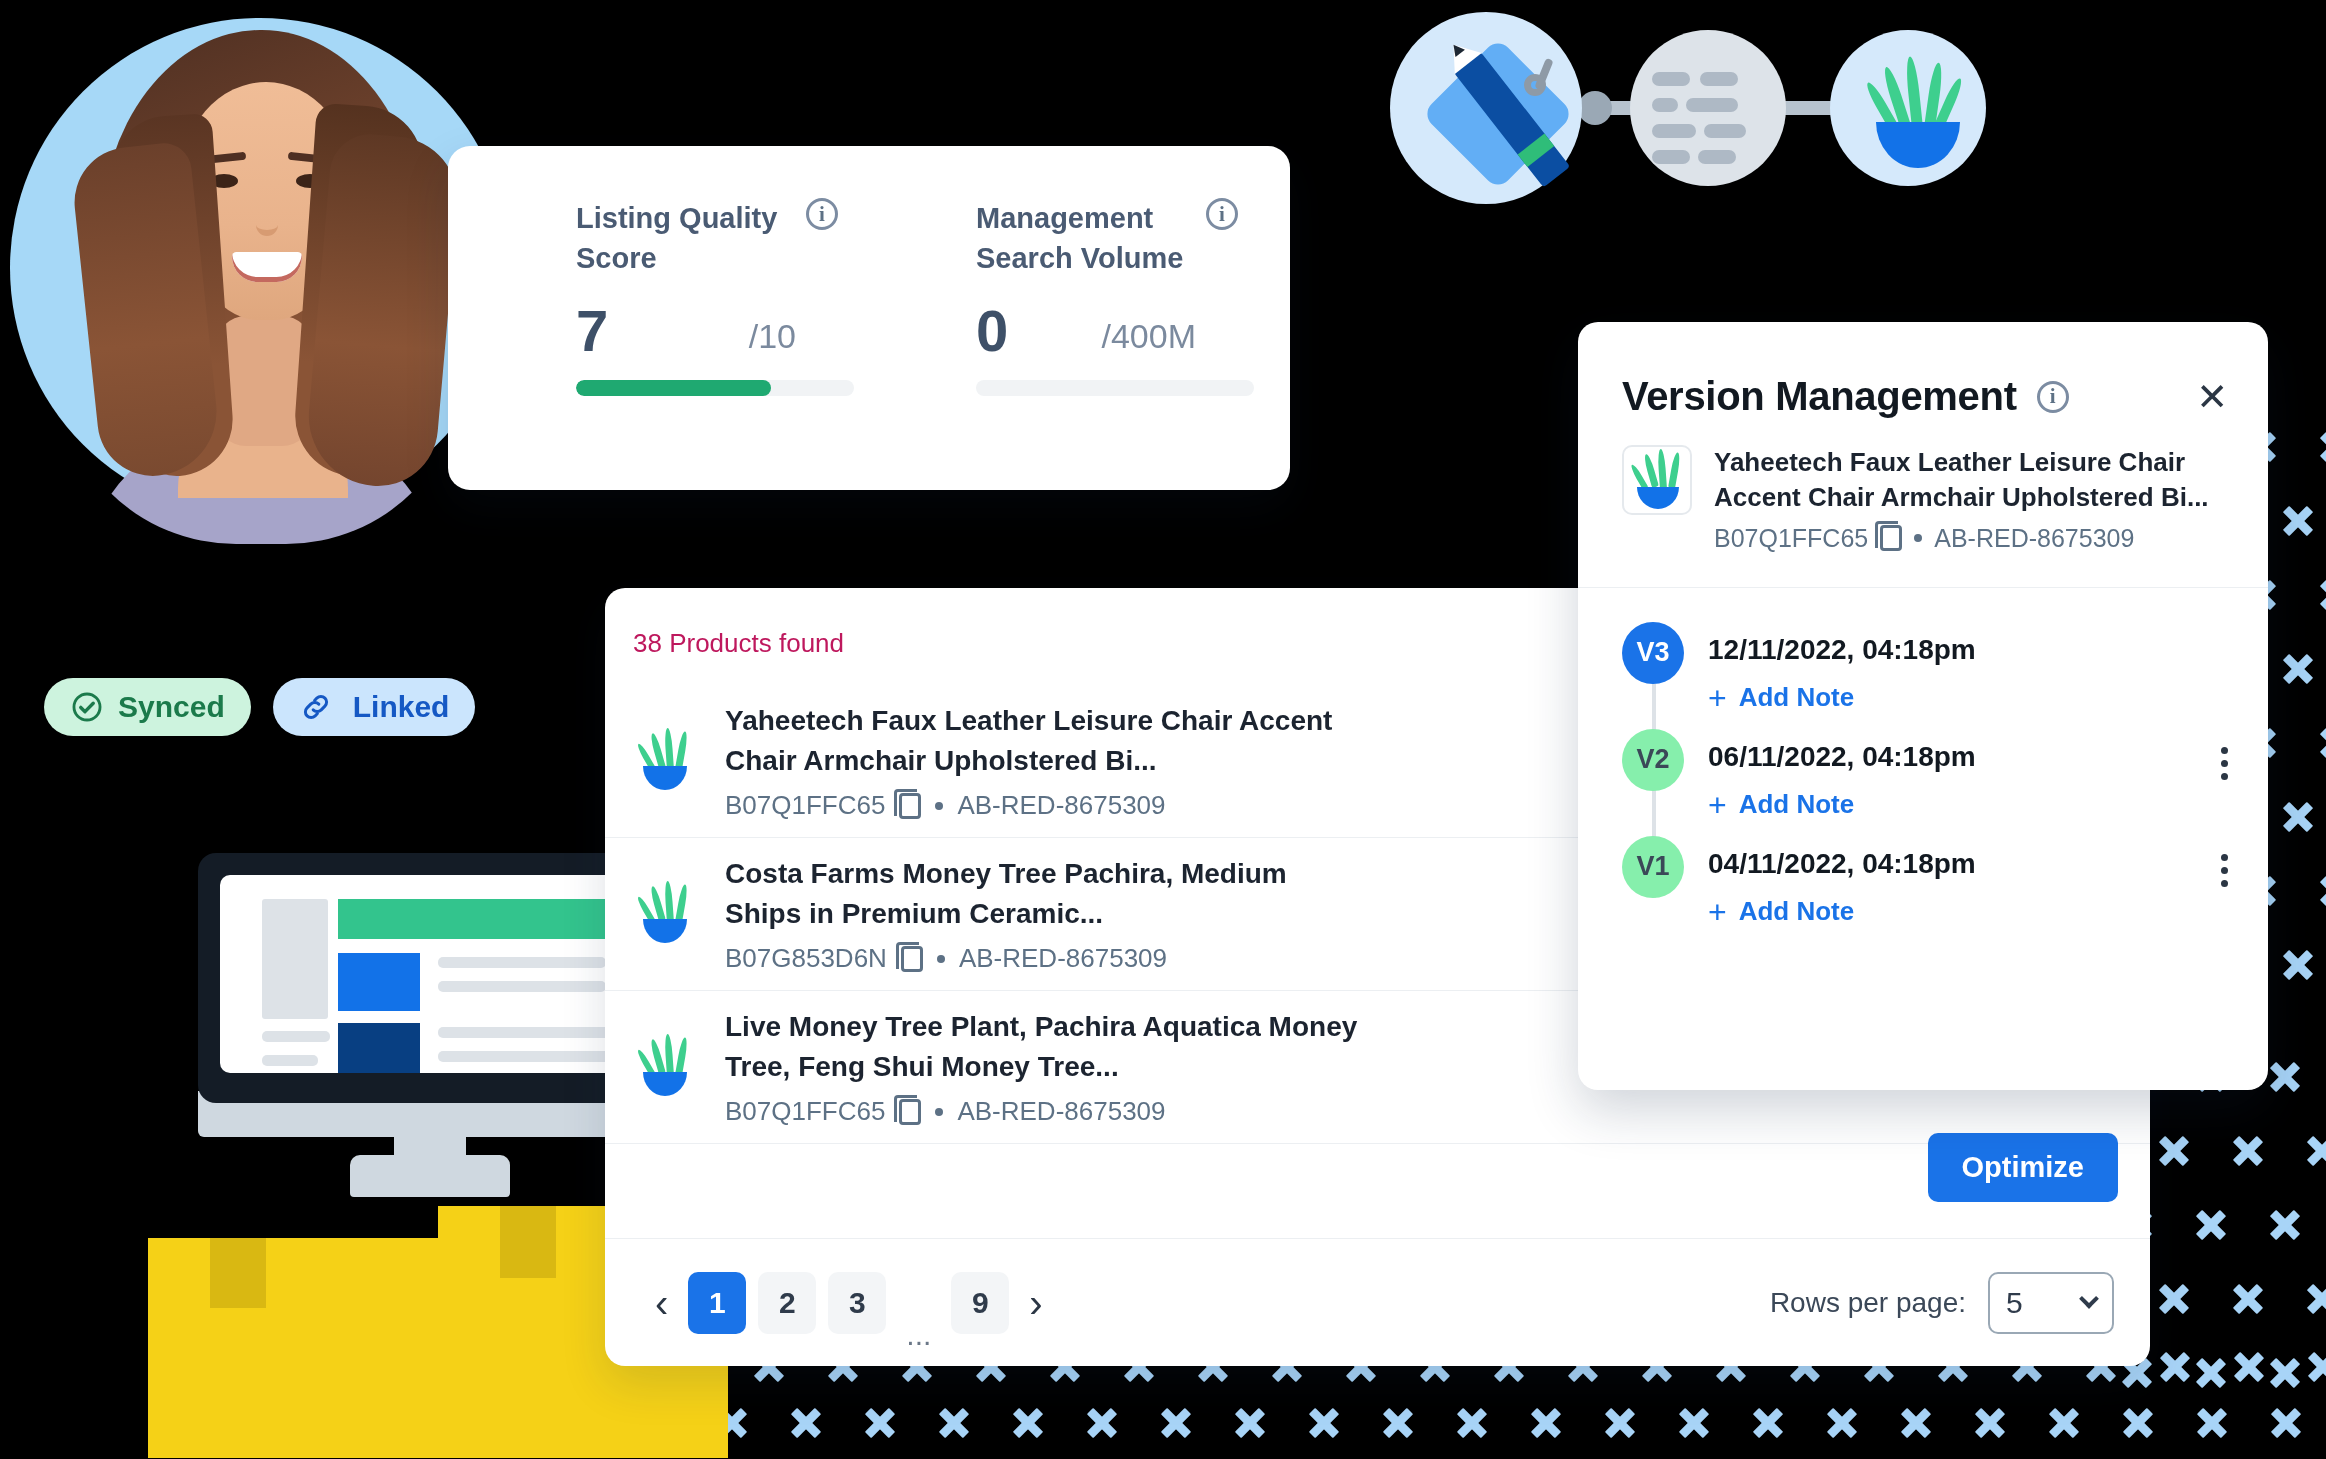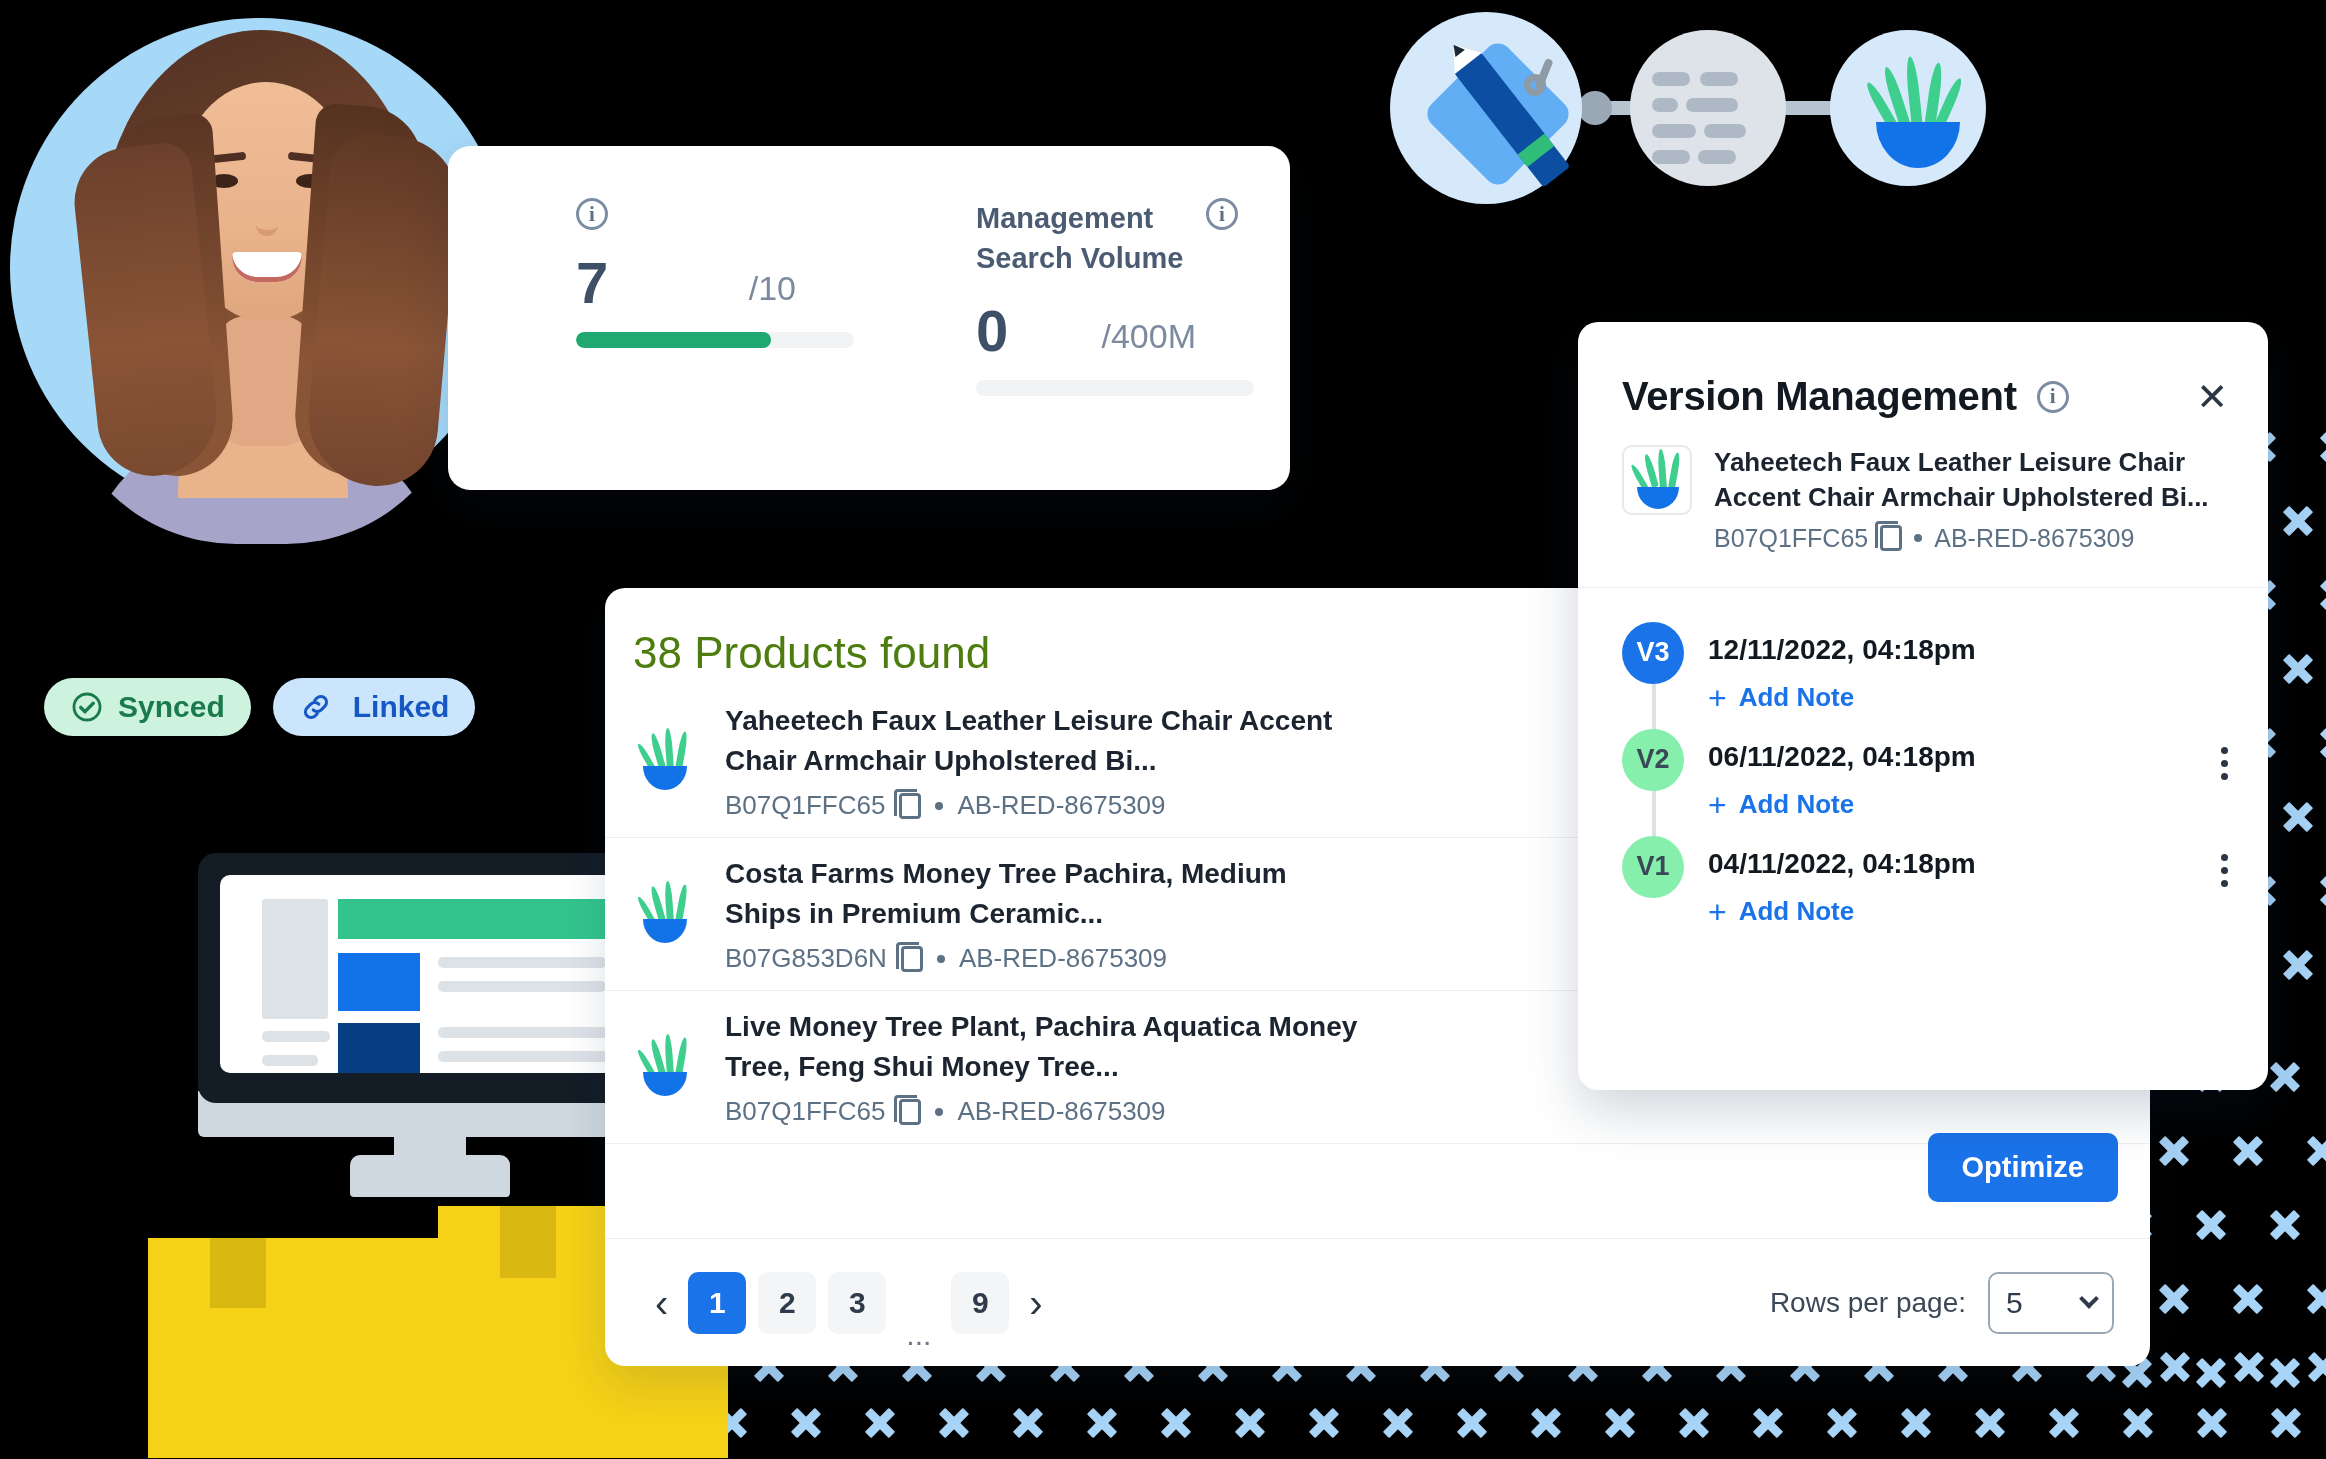--- a/index.html
+++ b/index.html
@@ -153,21 +153,21 @@
 
   .info-icon { width:32px; height:32px; border:3px solid #7c8ca2; border-radius:50%;
                color:#5d7governance; display:flex; align-items:center; justify-content:center;
                font-size:21px; font-weight:700; color:#5d7185; font-family:"Liberation Serif",serif; flex:none; }
 
   
   .products-panel {
     position:absolute; left:605px; top:588px; width:1545px; height:778px;
     background:#fff; border-radius:20px; box-shadow:0 18px 46px rgba(20,40,70,.14); overflow:hidden;
   }
-  .products-head { padding:40px 0 0 28px; height:97px; font-size:44px; color:#4d7c0f; }
+  .products-head { padding:40px 0 0 28px; height:97px; font-size:26px; color:#be185d; }
   .col-head { background:#f7f9fb; height:82px; display:flex; align-items:center; padding-left:28px;
               border-top:1px solid #eceff2; border-bottom:1px solid #eceff2; }
   .col-label { font-size:27px; font-weight:700; color:#1a73e8; }
   .sorter { display:inline-flex; flex-direction:column; gap:3px; margin-left:12px; }
   .sort-up { width:0;height:0;border-left:10px solid transparent;border-right:10px solid transparent;border-bottom:12px solid #1a73e8; }
   .sort-dn { width:0;height:0;border-left:10px solid transparent;border-right:10px solid transparent;border-top:12px solid #b9c3cd; }
   .prow { display:flex; align-items:center; gap:30px; padding:30px 28px; border-bottom:1px solid #eceff2; height:153px; }
   .thumb { width:62px; height:62px; flex:none; position:relative; }
   .ptitle { font-size:28px; font-weight:700; color:#1c2430; line-height:1.42; max-width:640px; }
   .pmeta { display:flex; align-items:center; gap:14px; margin-top:10px; font-size:26px; color:#5d7185; }
@@ -418,20 +418,21 @@
       <div class="leaf" style="left:104px; width:10px; height:52px; top:44px; transform:rotate(24deg);"></div>
       <div class="pot" style="left:46px; top:92px; width:84px; height:46px;"></div>
     </div>
   </div>
 
   <div class="score-card">
     <div class="metrics">
 
       <div class="metric">
         <div class="metric-head">
+          <div class="metric-title">Listing Quality Score</div>
           <div class="info-icon">i</div>
         </div>
         <div class="metric-val-row">
           <div class="metric-value">7</div>
           <div class="metric-max">/10</div>
         </div>
         <div class="bar">
           <div class="bar-fill" id="bar0" style="width: 70%; background: rgb(31, 169, 113);"></div>
         </div>
       </div>

